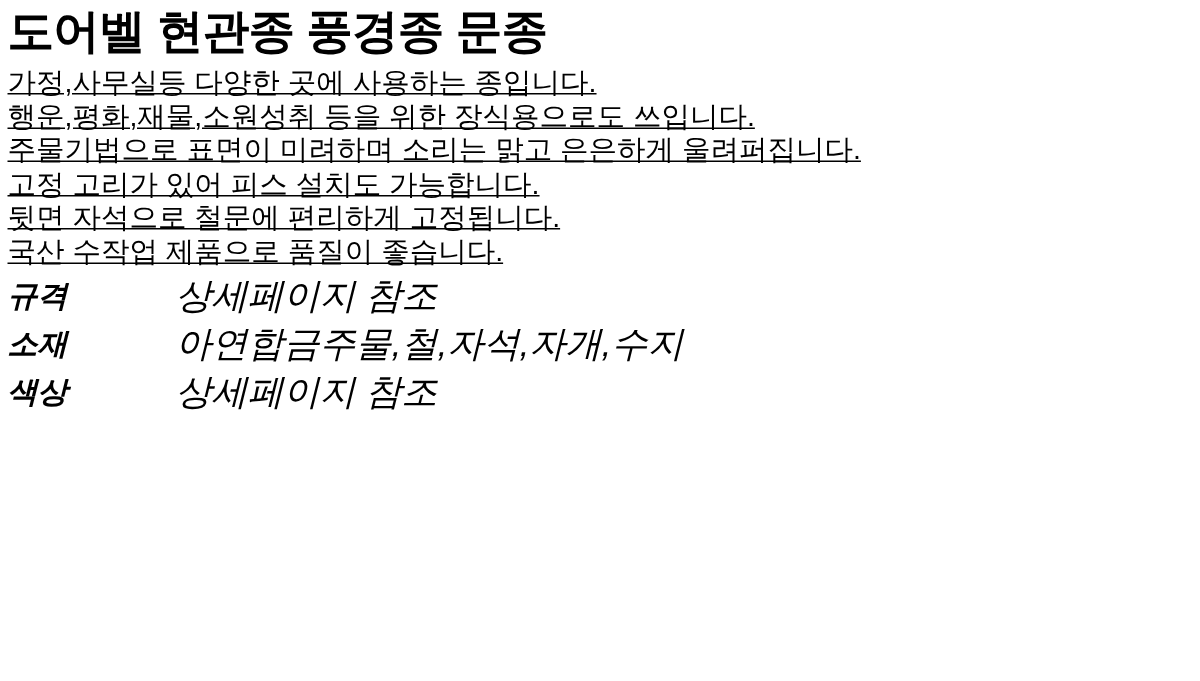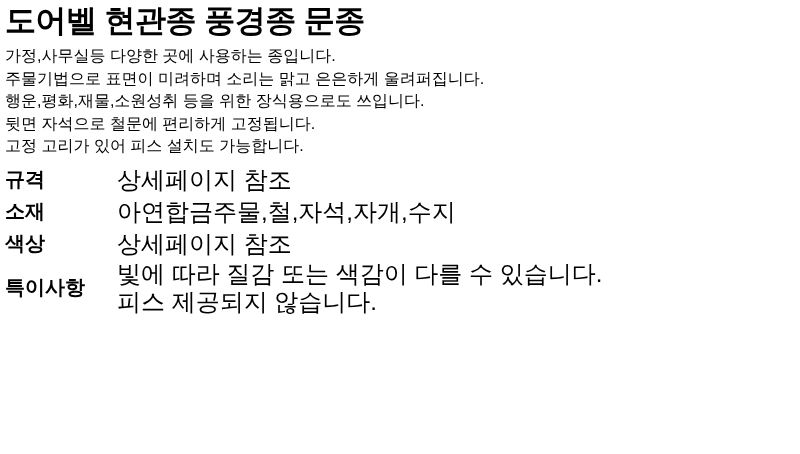--- a/index.html
+++ b/index.html
@@ -29,31 +29,33 @@
   }
   .page-subtitle {
     margin: 3px 0 0 0;
     font-size: 20px;
     line-height: 24px;
     font-weight: 700;
     white-space: nowrap;
   }
   .description {
     margin-top: 6px;
-    font-size: 16px;
+    font-size: 19px;
     line-height: 22.5px;
+    text-decoration: underline;
   }
   .description .desc-line {
     white-space: nowrap;
   }
   table.specs {
-    margin-top: 6px;
+    margin-top: 1px;
     border-collapse: collapse;
     table-layout: fixed;
     width: 640px;
+    font-style: italic;
   }
   table.specs th {
     width: 112px;
     text-align: left;
     vertical-align: middle;
     font-size: 20px;
     font-weight: 700;
     padding: 0;
     white-space: nowrap;
   }
@@ -77,24 +79,25 @@
     line-height: 28px;
   }
 </style>
 </head>
 <body style="background: rgb(255, 255, 255); color: rgb(0, 0, 0);">
 
 <div class="page">
   <h1 class="page-title">도어벨 현관종 풍경종 문종</h1>
   <div class="description">
       <div class="desc-line">가정,사무실등 다양한 곳에 사용하는 종입니다.</div>
+      <div class="desc-line">행운,평화,재물,소원성취 등을 위한 장식용으로도 쓰입니다.</div>
       <div class="desc-line">주물기법으로 표면이 미려하며 소리는 맑고 은은하게 울려퍼집니다.</div>
-      <div class="desc-line">행운,평화,재물,소원성취 등을 위한 장식용으로도 쓰입니다.</div>
+      <div class="desc-line">고정 고리가 있어 피스 설치도 가능합니다.</div>
       <div class="desc-line">뒷면 자석으로 철문에 편리하게 고정됩니다.</div>
-      <div class="desc-line">고정 고리가 있어 피스 설치도 가능합니다.</div>
+      <div class="desc-line">국산 수작업 제품으로 품질이 좋습니다.</div>
     </div>
   <table class="specs">
     <tbody>
         <tr>
           <th>규격</th>
           <td>
             <div class="value-line">상세페이지 참조</div>
           </td>
         </tr>
         <tr>
@@ -102,22 +105,15 @@
           <td>
             <div class="value-line">아연합금주물,철,자석,자개,수지</div>
           </td>
         </tr>
         <tr>
           <th>색상</th>
           <td>
             <div class="value-line">상세페이지 참조</div>
           </td>
         </tr>
-        <tr class="multiline">
-          <th>특이사항</th>
-          <td>
-            <div class="value-line">빛에 따라 질감 또는 색감이 다를 수 있습니다.</div>
-            <div class="value-line">피스 제공되지 않습니다.</div>
-          </td>
-        </tr>
       </tbody>
   </table>
 </div>
 
 </body></html>

